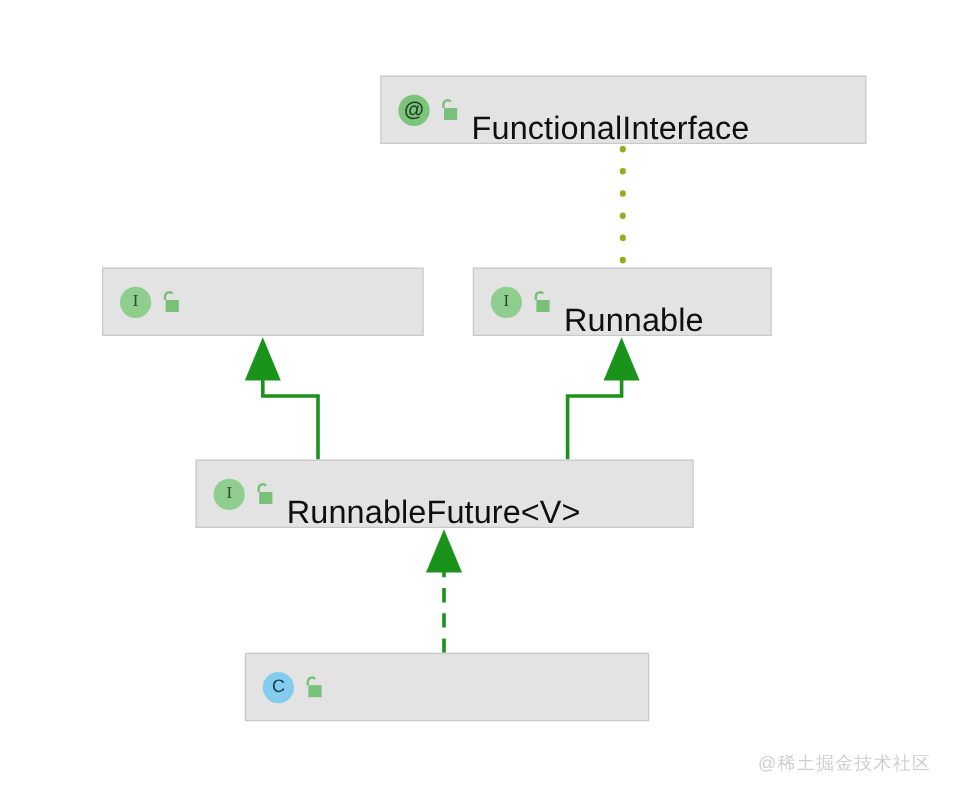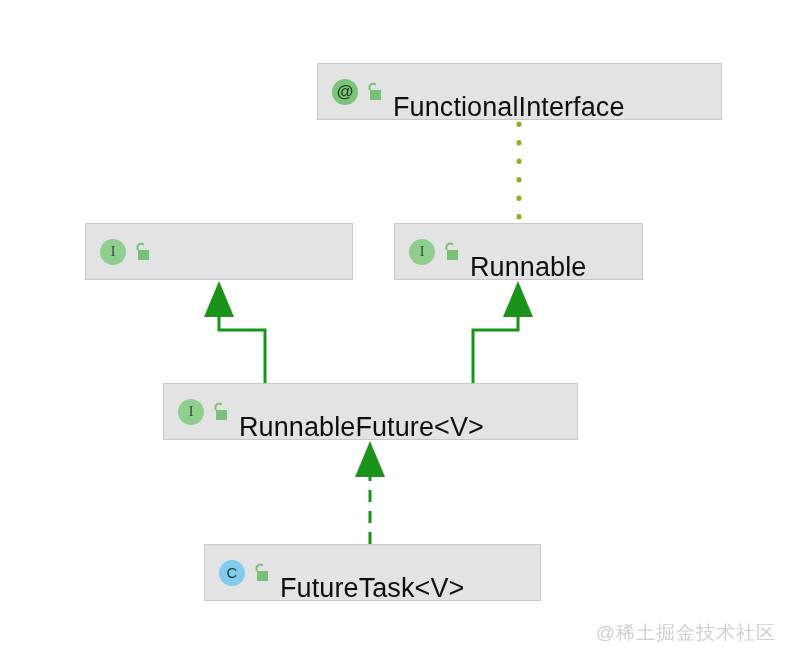--- a/index.html
+++ b/index.html
@@ -78,21 +78,21 @@
     margin-left: 7px;
     margin-right: 10px;
     flex: 0 0 auto;
     display: block;
   }
   
   #watermark {
     position: absolute;
     right: 18px;
     bottom: 18px;
-    font-size: 19px;
+    font-size: 15px;
     color: #cfcfcf;
     letter-spacing: 1px;
     z-index: 8;
     user-select: none;
   }
 </style>
 </head>
 <body>
 
 <div id="canvas">
@@ -153,18 +153,17 @@
     </svg>
     <span class="node-label">RunnableFuture&lt;V&gt;</span>
   </div>
 
   <div class="node" style="left:204px; top:544px; width:337px; height:57px;">
     <span class="type-icon klass">C</span>
     <svg class="lock-icon" viewBox="0 0 18 22">
       <path d="M4.5 9 V6.2 a3.6 3.6 0 0 1 6.2 -2.5" fill="none" stroke="#79c179" stroke-width="2"></path>
       <rect x="5" y="9" width="11" height="10" fill="#79c179"></rect>
     </svg>
-    <span class="node-label">FutureTask&lt;V&gt;</span>
   </div>
 
   <div id="watermark">@稀土掘金技术社区</div>
 
 </div>
 
 </body></html>

